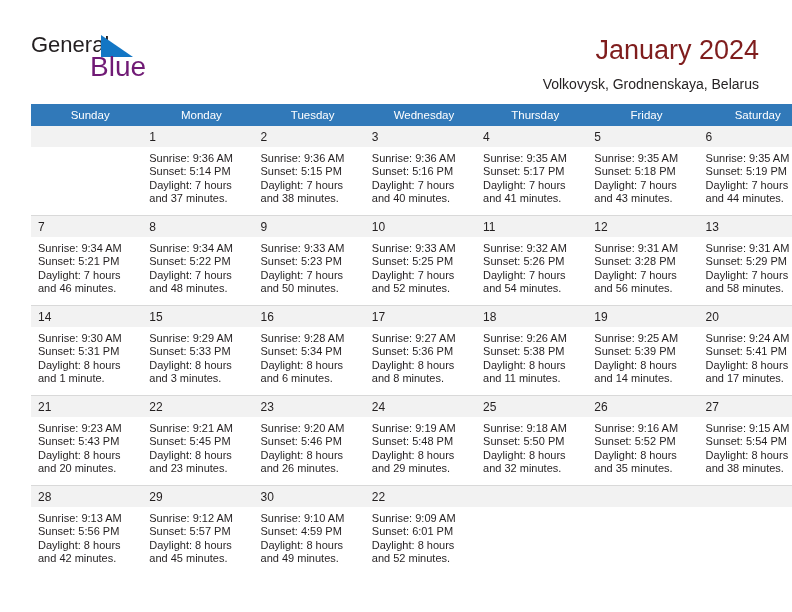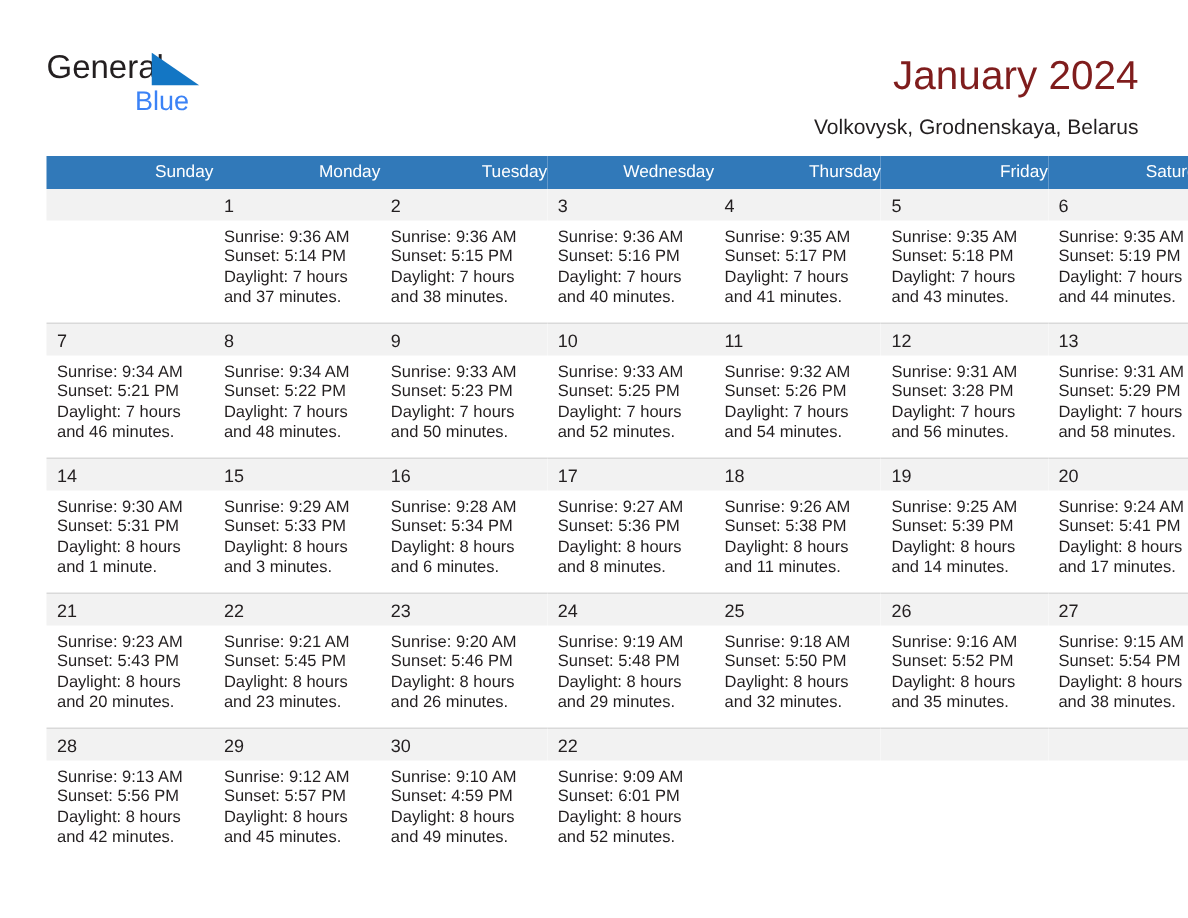--- a/index.html
+++ b/index.html
@@ -51,22 +51,22 @@
     position: absolute;
     left: 70px;
     top: 2px;
     width: 32px;
     height: 22px;
   }
   .brand-row2 {
     position: absolute;
     left: 59px;
     top: 22px;
-    font-size: 18px;
-    color: #3b82f6;
+    font-size: 28px;
+    color: #701a75;
     line-height: 24px;
     white-space: nowrap;
   }
 
   .title {
     position: absolute;
     right: 33px;
     top: 34px;
     font-size: 27px;
     color: #7f1d1d;
@@ -93,21 +93,21 @@
     top: 104px;
     width: 730px;
     border-collapse: collapse;
     table-layout: fixed;
   }
   .cal th {
     background: #3179b9;
     color: #ffffff;
     font-size: 11.5px;
     font-weight: normal;
-    text-align: right;
+    text-align: center;
     padding: 5px 0 5px 7px;
     height: 11px;
     width: 104.28px;
   }
   .cal td {
     vertical-align: top;
     padding: 0;
     border-top: 1px solid #d9d9d9;
     height: 89px;
     width: 104.28px;

